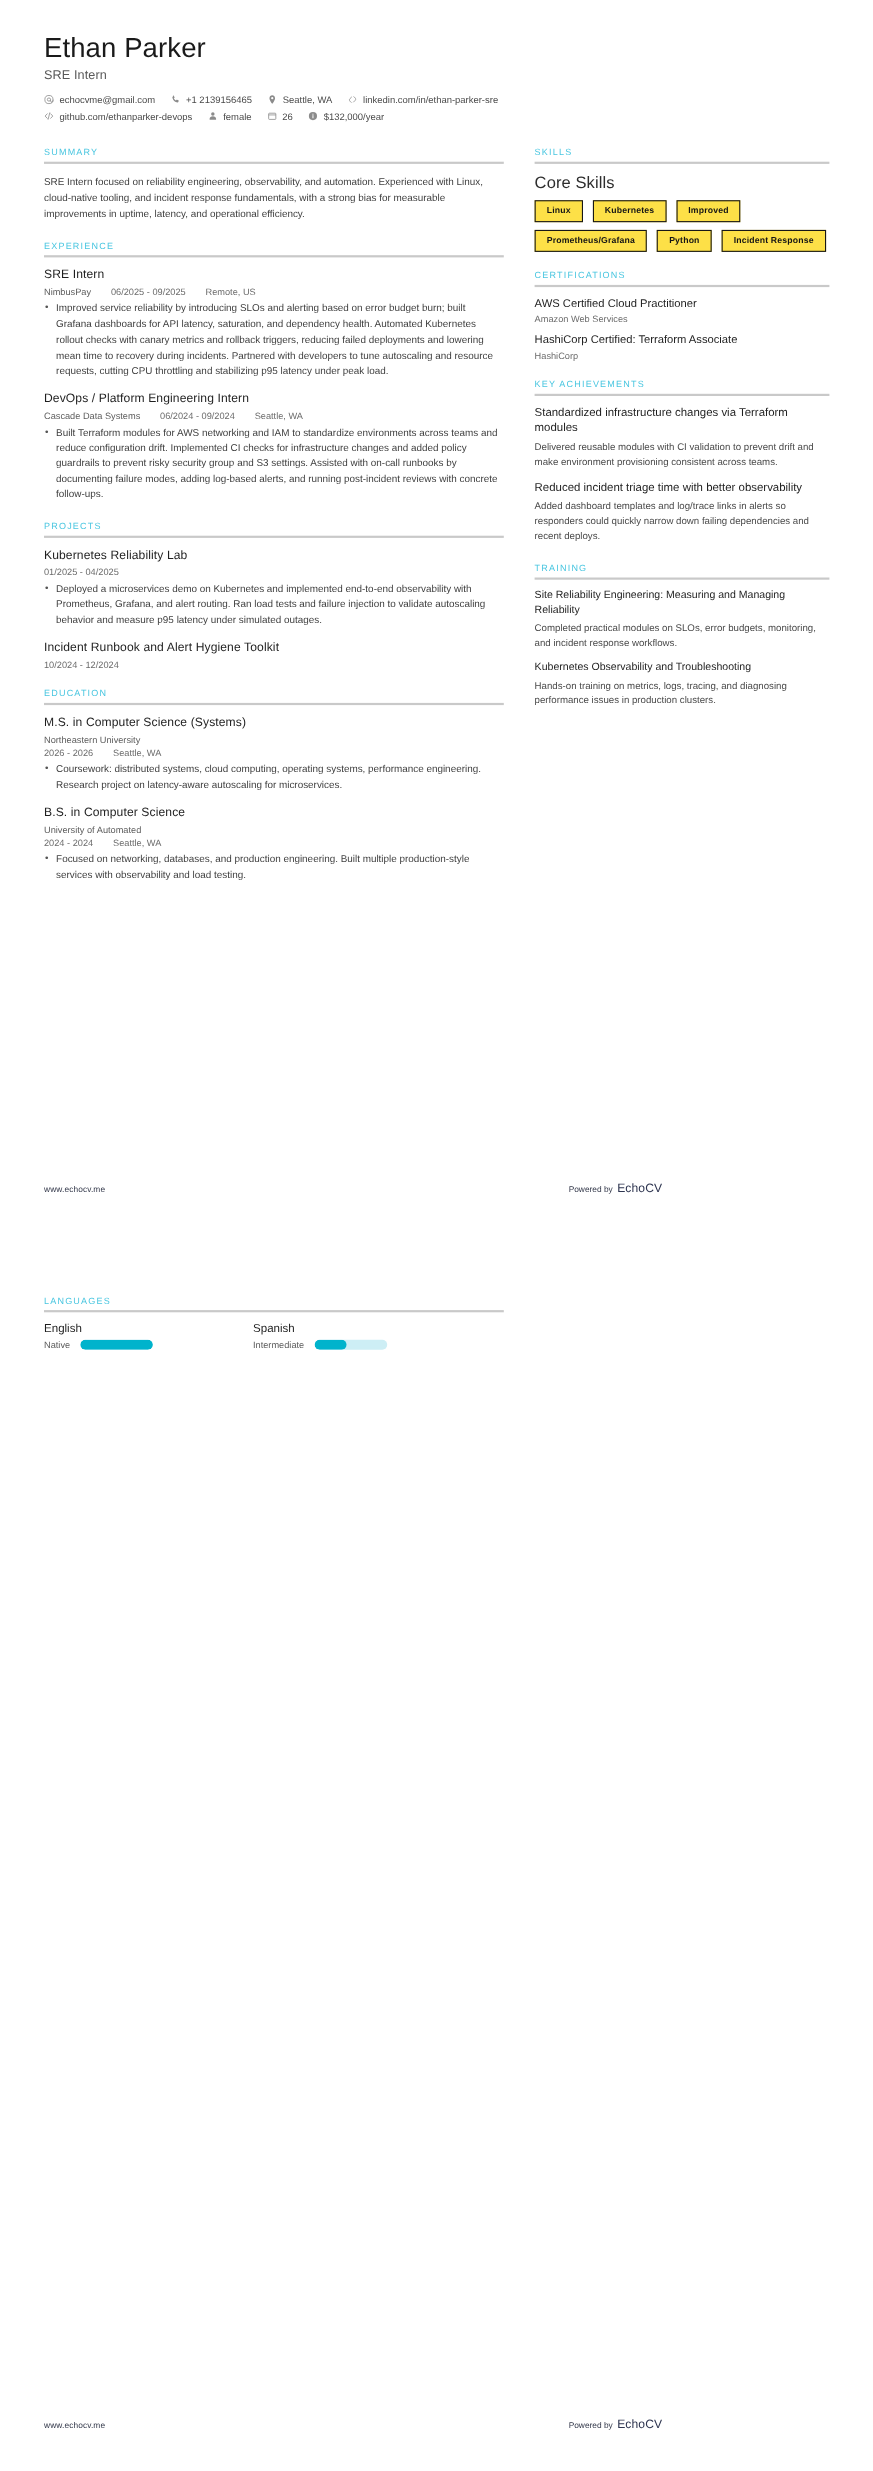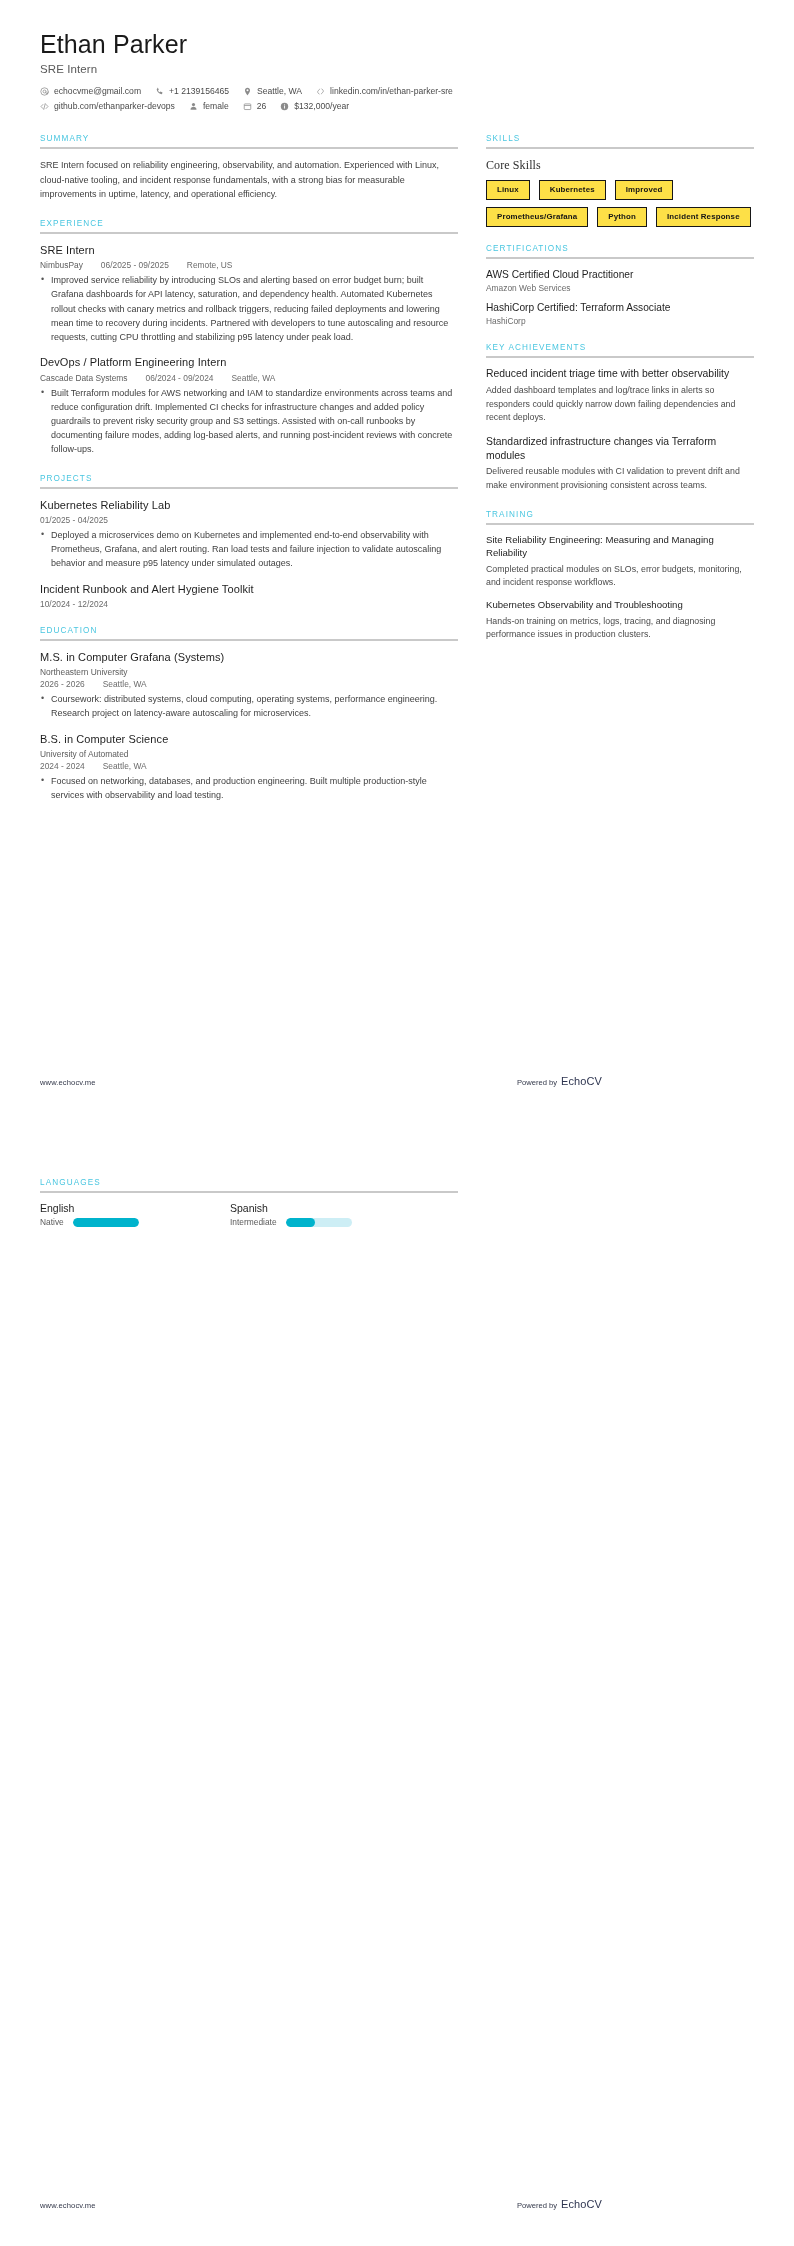--- a/index.html
+++ b/index.html
@@ -45,21 +45,21 @@
   .contact-rows { margin-top: 11px; }
   .contact-row {
     display: flex;
     flex-wrap: wrap;
     align-items: center;
     gap: 0 14px;
     margin-bottom: 4px;
   }
   .contact-item {
     display: flex;
-    align-items: center;
+    align-items: flex-start;
     gap: 5px;
     font-size: 8.6px;
     color: #4a4a4a;
     line-height: 1.3;
     white-space: nowrap;
   }
   .contact-item .ci {
     width: 9px; height: 9px;
     display: inline-flex;
     align-items: center;
@@ -137,25 +137,24 @@
     content: "\2022";
     position: absolute;
     left: 1px;
     top: -1px;
     color: #555;
     font-size: 9px;
   }
 
   
   .skills-group-label {
-    font-size: 12px;
+    font-size: 15px;
     color: #2e2e2e;
     margin-bottom: 7px;
     letter-spacing: .1px;
-    font-family: Liberation Serif, serif;
   }
   .chips {
     display: flex;
     flex-wrap: wrap;
     gap: 7px 9px;
   }
   .chip {
     border: 1.2px solid #171717;
     background: #fde047;
     font-size: 7.9px;
@@ -430,21 +429,21 @@
               <span class="m-dates">10/2024 - 12/2024</span>
             </div>
           </div>
         </div>
 
         <div class="sec">
           <div class="sec-head">EDUCATION</div>
           <div class="sec-rule"></div>
 
           <div class="entry">
-            <div class="entry-title">M.S. in Computer Grafana (Systems)</div>
+            <div class="entry-title">M.S. in Computer Science (Systems)</div>
             <div class="entry-meta" style="display:block">
               <div class="m-org">Northeastern University</div>
               <div style="display:flex;gap:18px;margin-top:2px;">
                 <span class="m-dates">2026 - 2026</span>
                 <span class="m-loc">Seattle, WA</span>
               </div>
             </div>
             <ul class="bullets">
               <li>Coursework: distributed systems, cloud computing, operating systems, performance engineering. Research project on latency-aware autoscaling for microservices.</li>
             </ul>
@@ -493,26 +492,26 @@
           <div class="cert">
             <div class="cert-name">HashiCorp Certified: Terraform Associate</div>
             <div class="cert-issuer">HashiCorp</div>
           </div>
         </div>
 
         <div class="sec">
           <div class="sec-head">KEY ACHIEVEMENTS</div>
           <div class="sec-rule"></div>
           <div class="ach">
+            <div class="ach-title">Standardized infrastructure changes via Terraform modules</div>
+            <div class="ach-desc">Delivered reusable modules with CI validation to prevent drift and make environment provisioning consistent across teams.</div>
+          </div>
+          <div class="ach">
             <div class="ach-title">Reduced incident triage time with better observability</div>
             <div class="ach-desc">Added dashboard templates and log/trace links in alerts so responders could quickly narrow down failing dependencies and recent deploys.</div>
-          </div>
-          <div class="ach">
-            <div class="ach-title">Standardized infrastructure changes via Terraform modules</div>
-            <div class="ach-desc">Delivered reusable modules with CI validation to prevent drift and make environment provisioning consistent across teams.</div>
           </div>
         </div>
 
         <div class="sec">
           <div class="sec-head">TRAINING</div>
           <div class="sec-rule"></div>
           <div class="trn">
             <div class="trn-title">Site Reliability Engineering: Measuring and Managing Reliability</div>
             <div class="trn-desc">Completed practical modules on SLOs, error budgets, monitoring, and incident response workflows.</div>
           </div>

